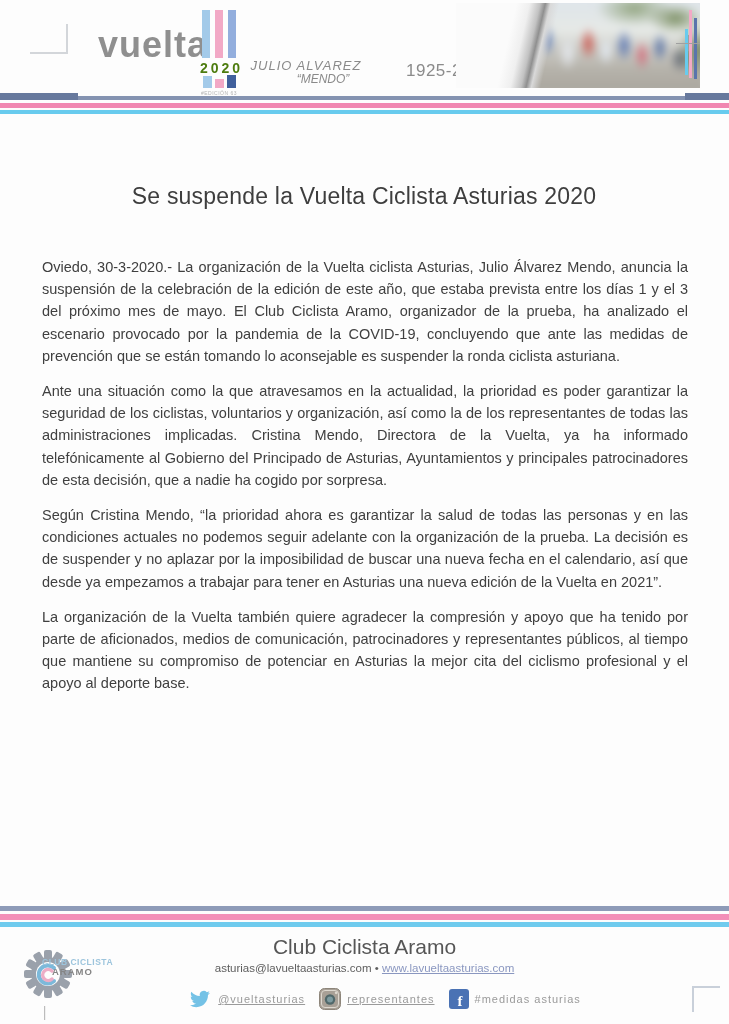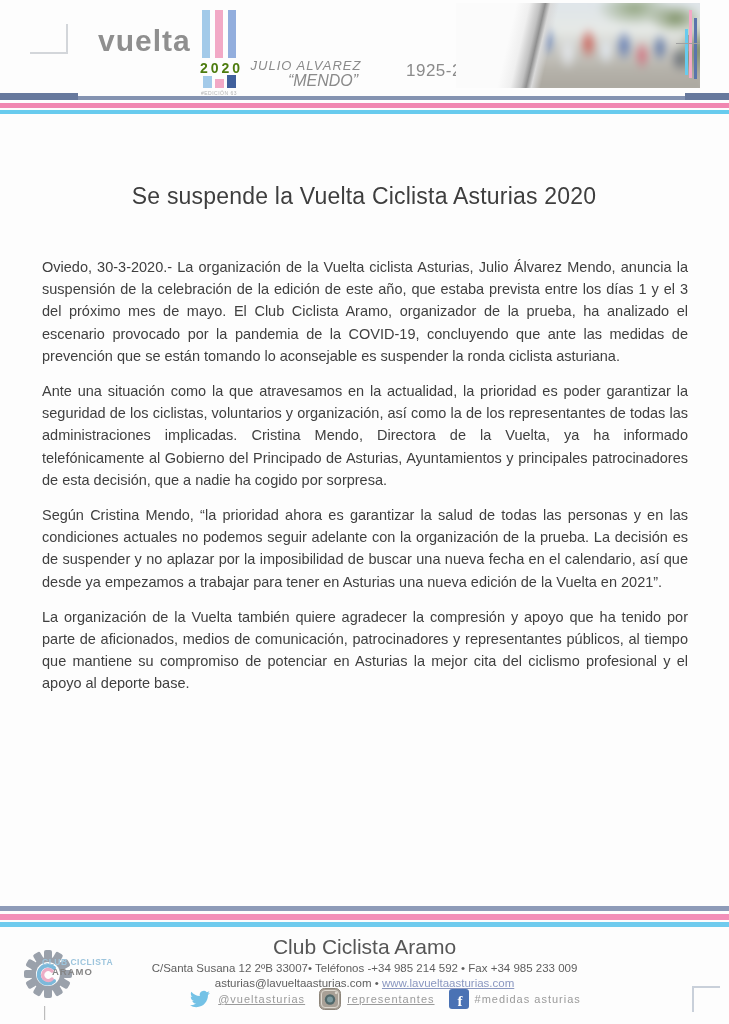--- a/index.html
+++ b/index.html
@@ -8,39 +8,39 @@
     font-family:"Liberation Sans", sans-serif;overflow:hidden;
   }
   
   .corner-tl{position:absolute;left:30px;top:24px;width:36px;height:28px;
     border-right:2px solid #d3d6da;border-bottom:2px solid #d3d6da;}
   .corner-br{position:absolute;left:692px;top:986px;width:26px;height:24px;
     border-left:2px solid #c9d0da;border-top:2px solid #c9d0da;}
 
   
   .logo{position:absolute;left:98px;top:10px;width:300px;height:86px;}
-  .logo-word{position:absolute;font-weight:bold;color:#8f8f8f;font-size:30px;letter-spacing:1px;}
+  .logo-word{position:absolute;font-weight:bold;color:#8f8f8f;font-size:36px;letter-spacing:1px;}
   .logo-vuelta{left:0;top:14px;}
   .logo-asturias{left:148px;top:14px;}
   .lbar{position:absolute;top:0;width:8px;height:48px;}
   .lbar1{left:104px;background:var(--color-bar_blue,#a3cae9);}
   .lbar2{left:117px;background:var(--color-bar_pink,#f2a9c6);}
   .lbar3{left:130px;background:var(--color-bar_periwinkle,#93aedd);}
   .logo-year{position:absolute;left:102px;top:50px;font-size:14px;font-weight:bold;
     color:#4d7c0f;letter-spacing:3px;}
   .miniblocks{position:absolute;left:105px;top:64px;display:flex;gap:3px;align-items:flex-end;height:14px;}
   .mb{width:9px;}
   .mb1{height:12px;background:var(--color-bar_blue,#a3cae9);}
   .mb2{height:9px;background:var(--color-bar_pink,#f2a9c6);}
   .mb3{height:13px;background:var(--color-navy,#40609c);}
   .logo-edition{position:absolute;left:103px;top:80px;font-size:5px;color:#b3b3b3;letter-spacing:.5px;}
   .director{position:absolute;left:148px;top:48px;width:120px;text-align:center;
     font-style:italic;font-weight:normal;color:#8a8a8a;}
   .director .l1{font-size:13px;letter-spacing:1px;}
-  .director .l2{font-size:16px;margin-left:34px;margin-top:-1px;}
+  .director .l2{font-size:12px;margin-left:34px;margin-top:-1px;}
 
   .anniv{position:absolute;left:406px;top:61px;font-size:17px;color:#8b8b8b;letter-spacing:.5px;}
 
   
   .photo{position:absolute;left:456px;top:3px;width:244px;height:85px;overflow:hidden;background:#e7e8e4;}
   .photo-bg{position:absolute;left:-6px;top:-6px;right:-6px;bottom:-6px;filter:blur(3.5px);
     background:
       radial-gradient(40px 22px at 88% 22%, rgba(120,140,95,.95), rgba(120,140,95,0) 70%),
       radial-gradient(55px 26px at 72% 12%, rgba(140,160,120,.9), rgba(140,160,120,0) 70%),
       radial-gradient(30px 40px at 97% 55%, rgba(100,120,80,.8), rgba(100,120,80,0) 70%),
@@ -171,21 +171,20 @@
       <path d="M40 34 A 9 9 0 1 0 40 47" stroke="#7cb9da" stroke-width="4" fill="none" stroke-linecap="round"></path>
       <path d="M38 37 A 5.5 5.5 0 1 0 38 45" stroke="#ecadc6" stroke-width="3.5" fill="none" stroke-linecap="round"></path>
       <rect x="30" y="72" width="1.2" height="14" fill="#bcbcbc"></rect>
     </g>
     <text x="28" y="31" font-size="8.5" font-weight="bold" fill="#9cc4dc" letter-spacing="0.5">CLUB CICLISTA</text>
     <text x="38" y="41" font-size="9.5" font-weight="bold" fill="#858585" letter-spacing="1">ARAMO</text>
   </svg>
 
   <div class="footer-text">
     <div class="org">Club Ciclista Aramo</div>
-    <div class="addr">C/Santa Susana 12 2ºB 33007• Teléfonos -+34 985 214 592 • Fax +34 985 233 009</div>
     <div class="mailline">
       <span>asturias@lavueltaasturias.com</span>
       <span>•</span>
       <span class="weblink">www.lavueltaasturias.com</span>
     </div>
   </div>
 
   <div class="social-row">
     <div class="social-item">
       <svg width="24" height="20" viewBox="0 0 24 24">

